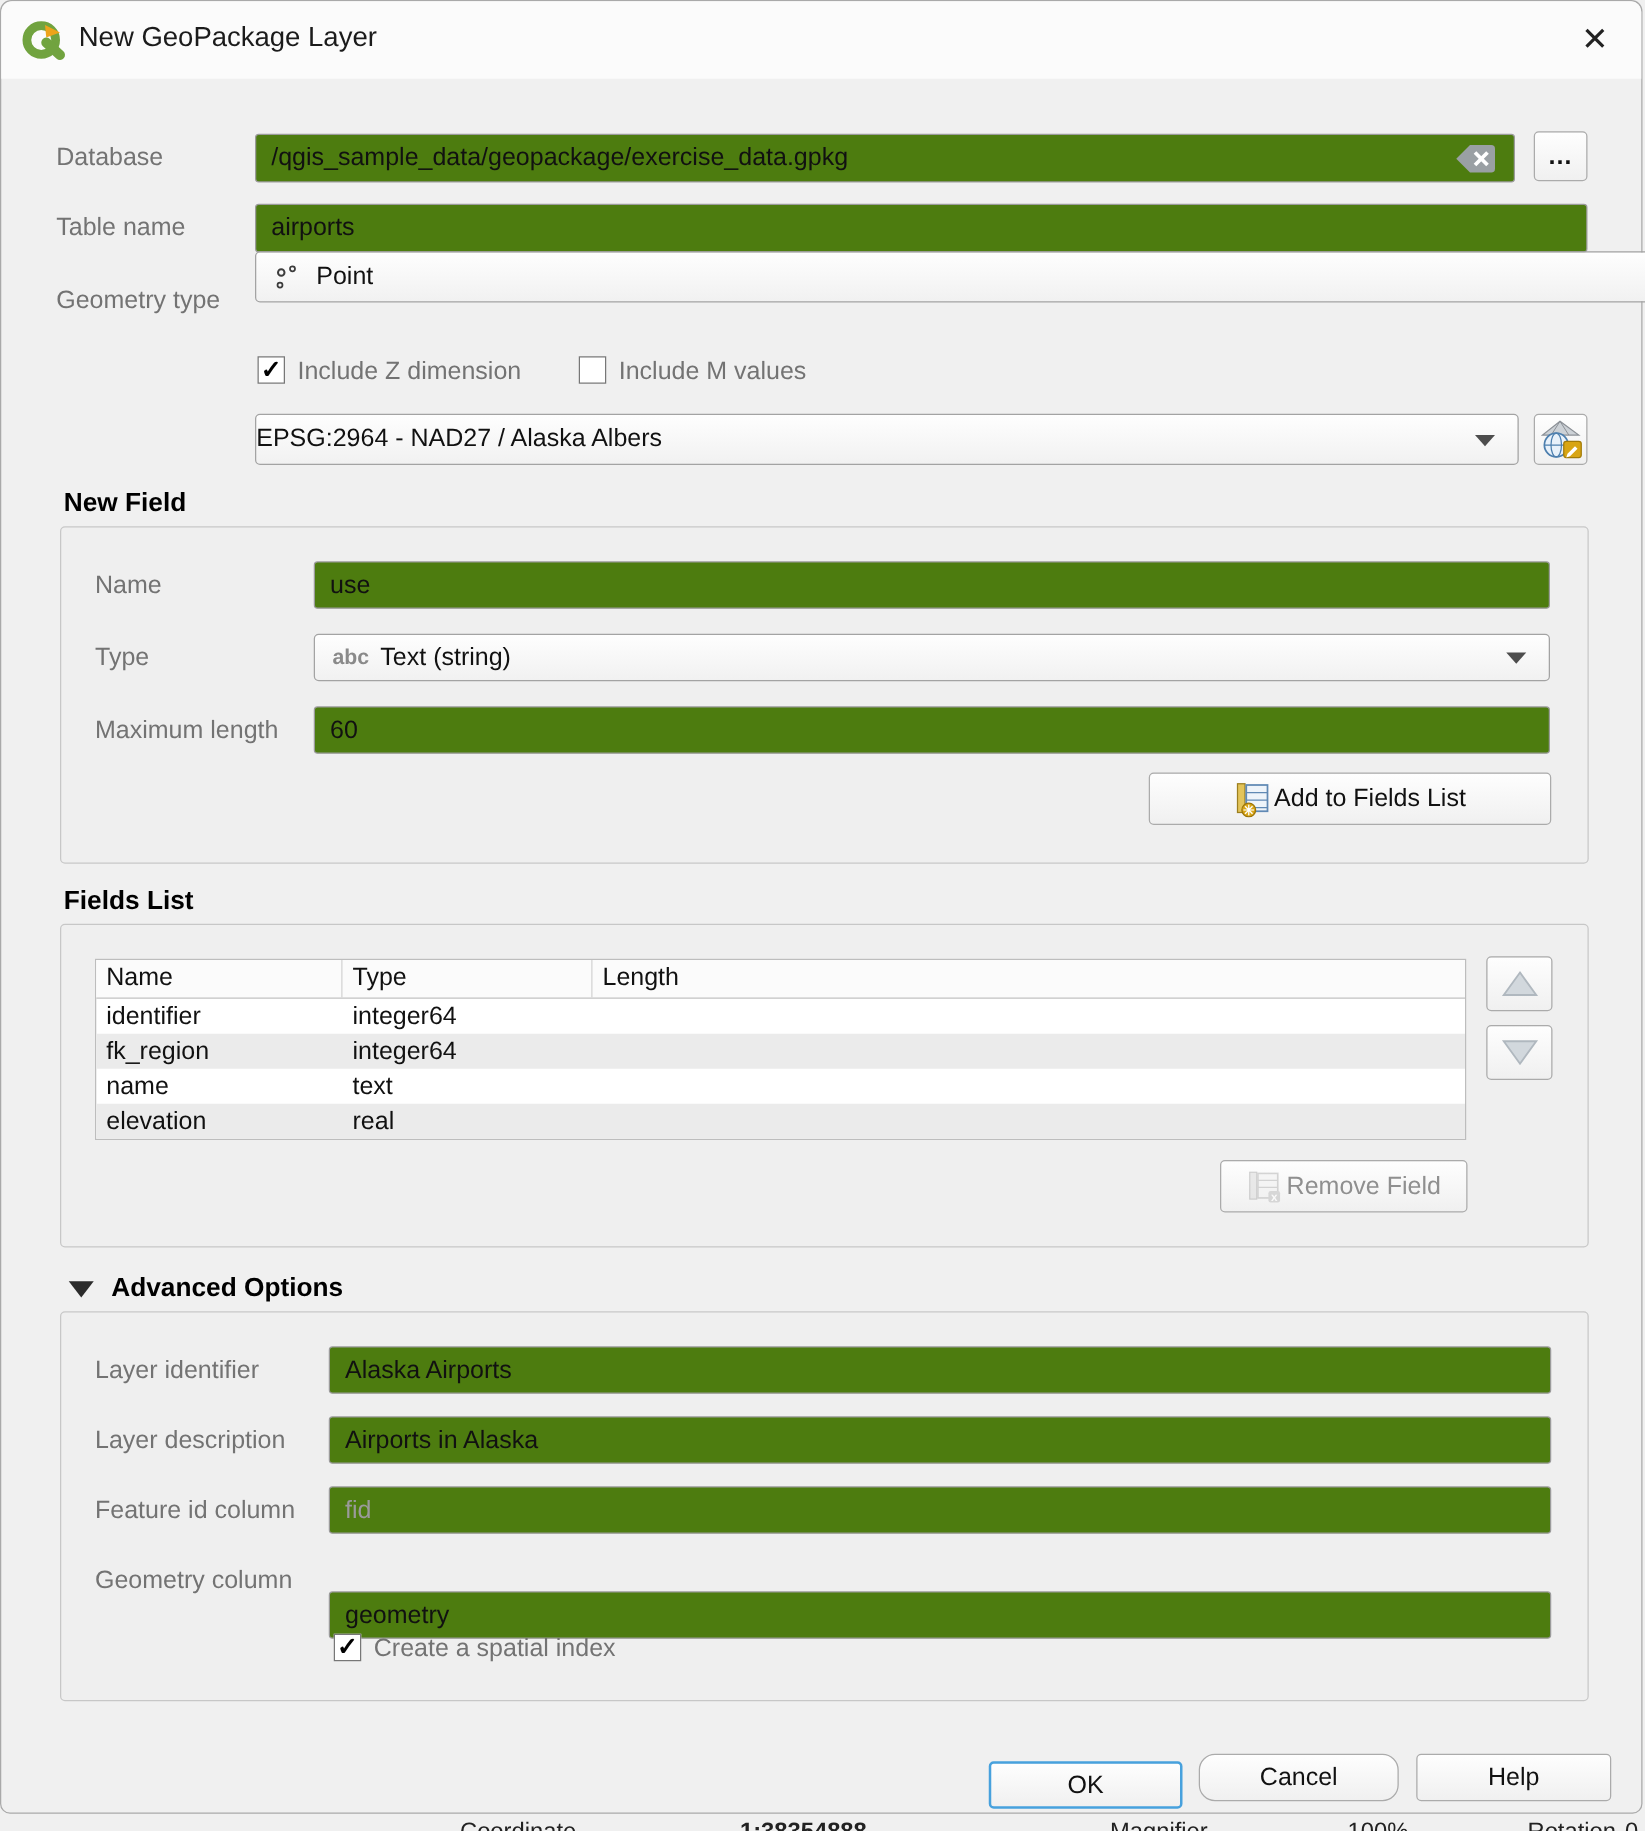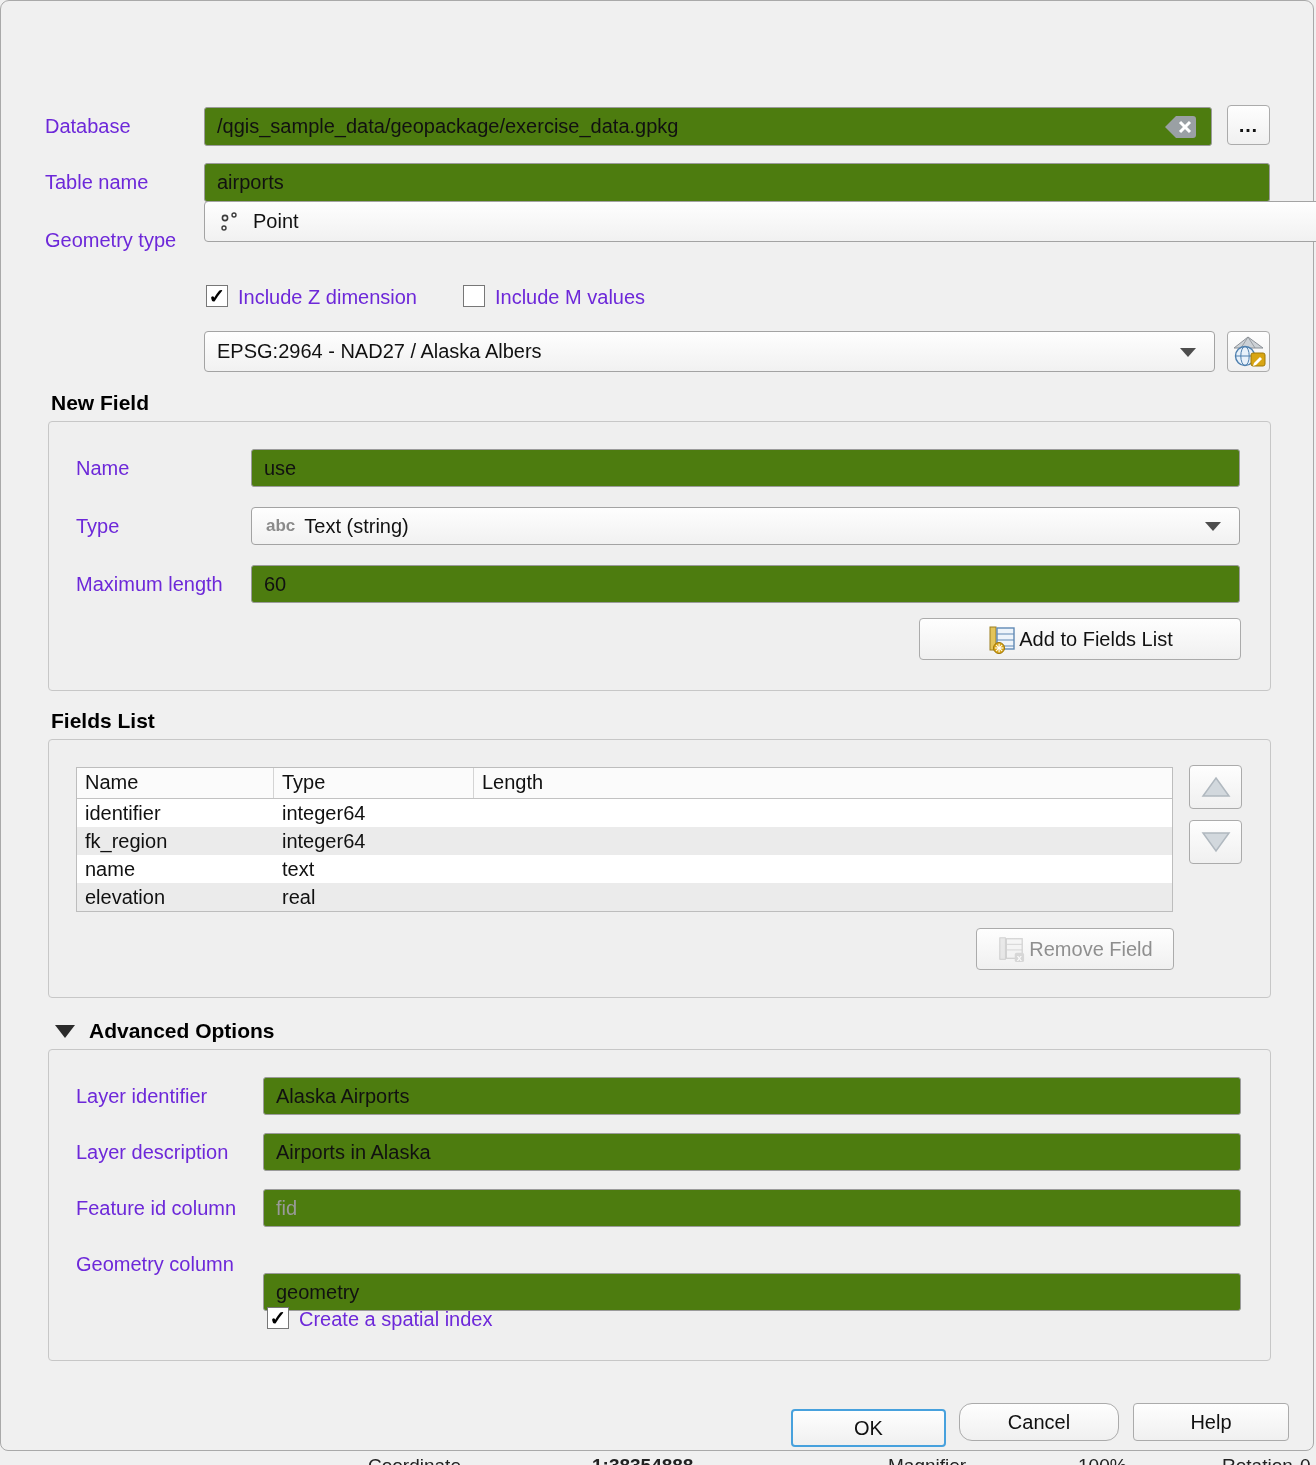--- a/index.html
+++ b/index.html
@@ -7,21 +7,21 @@
   #dialog{position:absolute;left:0;top:0;width:1314px;height:1451px;background:#f0f0f0;
           border:1px solid #a9a9a9;border-radius:9px 9px 8px 8px;box-sizing:border-box;}
   
   .titlebar{position:absolute;left:0;top:0;width:100%;height:62px;background:#fbfbfb;
             border-radius:9px 9px 0 0;}
   .titlebar .logo{position:absolute;left:16px;top:12px;width:38px;height:38px;}
   .titlebar .title{position:absolute;left:62px;top:16px;font-size:22px;color:#1b1b1b;}
   .close-btn{position:absolute;right:14px;top:10px;width:46px;height:40px;display:flex;
              align-items:center;justify-content:center;font-size:26px;color:#222;cursor:default;}
   
-  .lbl{position:absolute;font-size:20px;color:#6d28d9;white-space:nowrap;}
+  .lbl{position:absolute;font-size:20px;color:#737373;white-space:nowrap;}
   .tinput{position:absolute;box-sizing:border-box;background:#4d7c0f;border:1px solid #9b9b9b;
           border-radius:3px;font-size:20px;font-family:"Liberation Sans",sans-serif;color:#111;
           padding:0 12px;outline:none;}
   .tinput::placeholder{color:#9a9a9a;}
   .combo{position:absolute;box-sizing:border-box;background:linear-gradient(180deg,#fefefe,#f1f1f1);
          border:1px solid #a3a3a3;border-radius:4px;display:flex;align-items:center;font-size:20px;color:#111;}
   .combo .arrow{position:absolute;right:18px;top:50%;margin-top:-4px;width:0;height:0;
                 border-left:8px solid transparent;border-right:8px solid transparent;
                 border-top:9px solid #4d4d4d;}
   .btn{position:absolute;box-sizing:border-box;background:linear-gradient(180deg,#fefefe,#f0f0f0);
@@ -53,20 +53,29 @@
   .adv-tri{position:absolute;left:54px;top:1024px;width:0;height:0;border-left:10px solid transparent;
            border-right:10px solid transparent;border-top:13px solid #2b2b2b;}
   .icon-abc{font-size:17px;font-weight:bold;color:#8a8a8a;letter-spacing:0;}
 </style>
 </head>
 <body>
 
 <div id="stage">
   <div id="dialog">
 
+    <div class="titlebar">
+      <svg class="logo" viewBox="0 0 38 38">
+        <circle cx="16" cy="19" r="11.5" fill="none" stroke="#71a33f" stroke-width="7"></circle>
+        <polygon points="19,7 31,13 20,17" fill="#eea41b"></polygon>
+        <line x1="20" y1="21" x2="31" y2="31" stroke="#71a33f" stroke-width="8" stroke-linecap="round"></line>
+      </svg>
+      <div class="title">New GeoPackage Layer</div>
+      <div class="close-btn">✕</div>
+    </div>
 
     <div class="lbl" style="left:44px;top:114px;">Database</div>
     <input class="tinput" style="left: 203px; top: 106px; width: 1008px; height: 39px; padding-right: 50px;" value="/qgis_sample_data/geopackage/exercise_data.gpkg">
     <svg class="clear-icon" style="left:1162px;top:113px;" viewBox="0 0 36 26">
       <path d="M13 2 h17 a3 3 0 0 1 3 3 v16 a3 3 0 0 1 -3 3 h-17 l-11 -11 z" fill="#9aa0a4"></path>
       <line x1="17" y1="8" x2="27" y2="18" stroke="#fff" stroke-width="3"></line>
       <line x1="27" y1="8" x2="17" y2="18" stroke="#fff" stroke-width="3"></line>
     </svg>
     <div class="btn" style="left:1226px;top:104px;width:43px;height:40px;font-weight:bold;letter-spacing:1px;">…</div>
 
@@ -87,21 +96,21 @@
     <div class="checkbox" style="left:205px;top:284px;">
       <span>✓</span>
     </div>
     <div class="lbl" style="left:237px;top:285px;">Include Z dimension</div>
     <div class="checkbox" style="left:462px;top:284px;">
       <span></span>
     </div>
     <div class="lbl" style="left:494px;top:285px;">Include M values</div>
 
     <div class="combo" style="left:203px;top:330px;width:1011px;height:41px;">
-      <span style="margin-left:12px;">EPSG:2964 - NAD27 / Alaska Albers</span>
+      <span style="">EPSG:2964 - NAD27 / Alaska Albers</span>
       <span class="arrow"></span>
     </div>
     <div class="btn" style="left:1226px;top:330px;width:43px;height:41px;">
       <svg width="34" height="32" viewBox="0 0 34 32">
         <polygon points="16,1 31,12 2,12" fill="#ccd1d6" stroke="#8b9096" stroke-width="1"></polygon>
         <line x1="16" y1="1" x2="9" y2="12" stroke="#8b9096" stroke-width="0.8"></line>
         <line x1="16" y1="1" x2="23" y2="12" stroke="#8b9096" stroke-width="0.8"></line>
         <circle cx="13" cy="20" r="9.5" fill="#e8f1fa" stroke="#4d7fae" stroke-width="1.4"></circle>
         <ellipse cx="13" cy="20" rx="4.2" ry="9.5" fill="none" stroke="#4d7fae" stroke-width="1"></ellipse>
         <line x1="3.5" y1="20" x2="22.5" y2="20" stroke="#4d7fae" stroke-width="1"></line>

